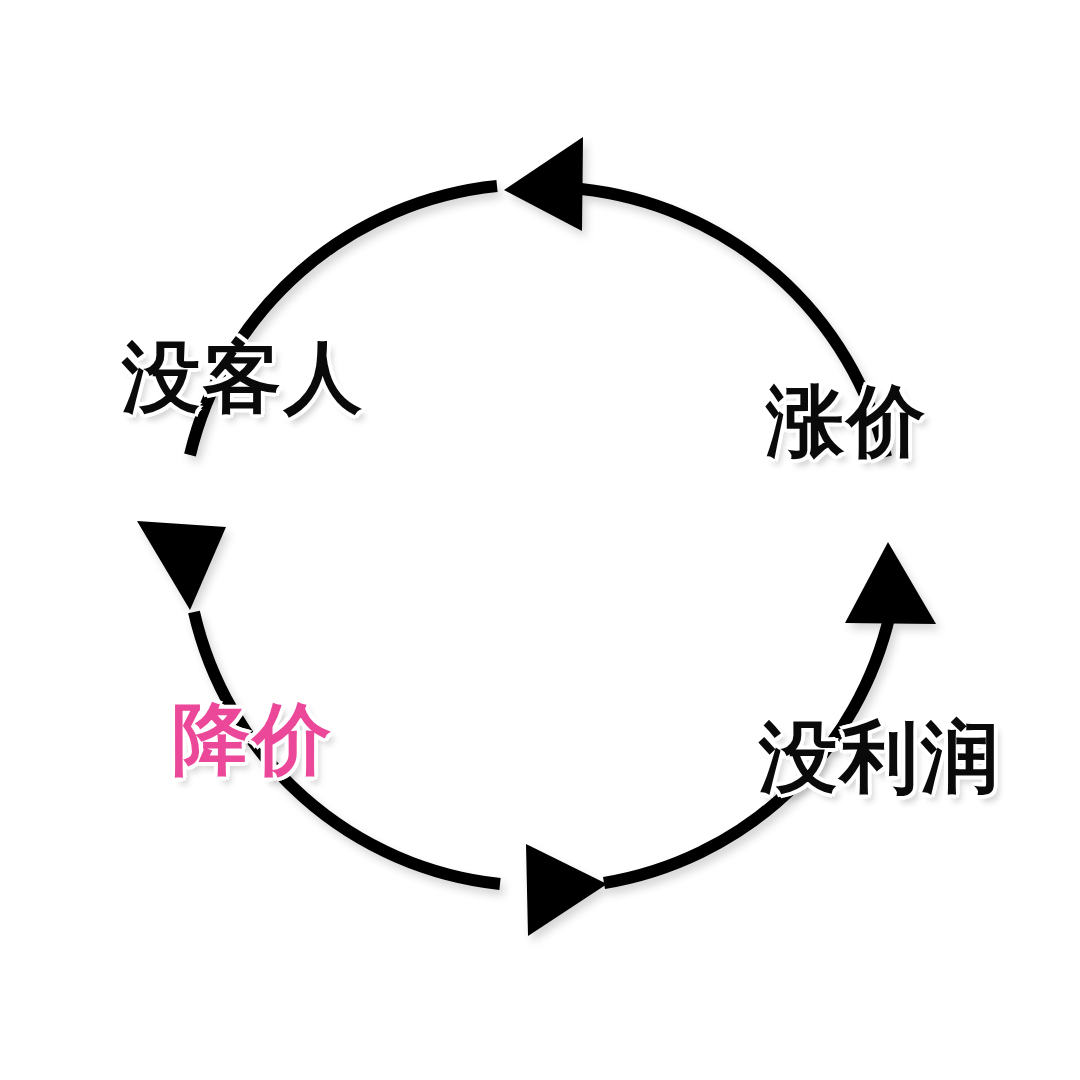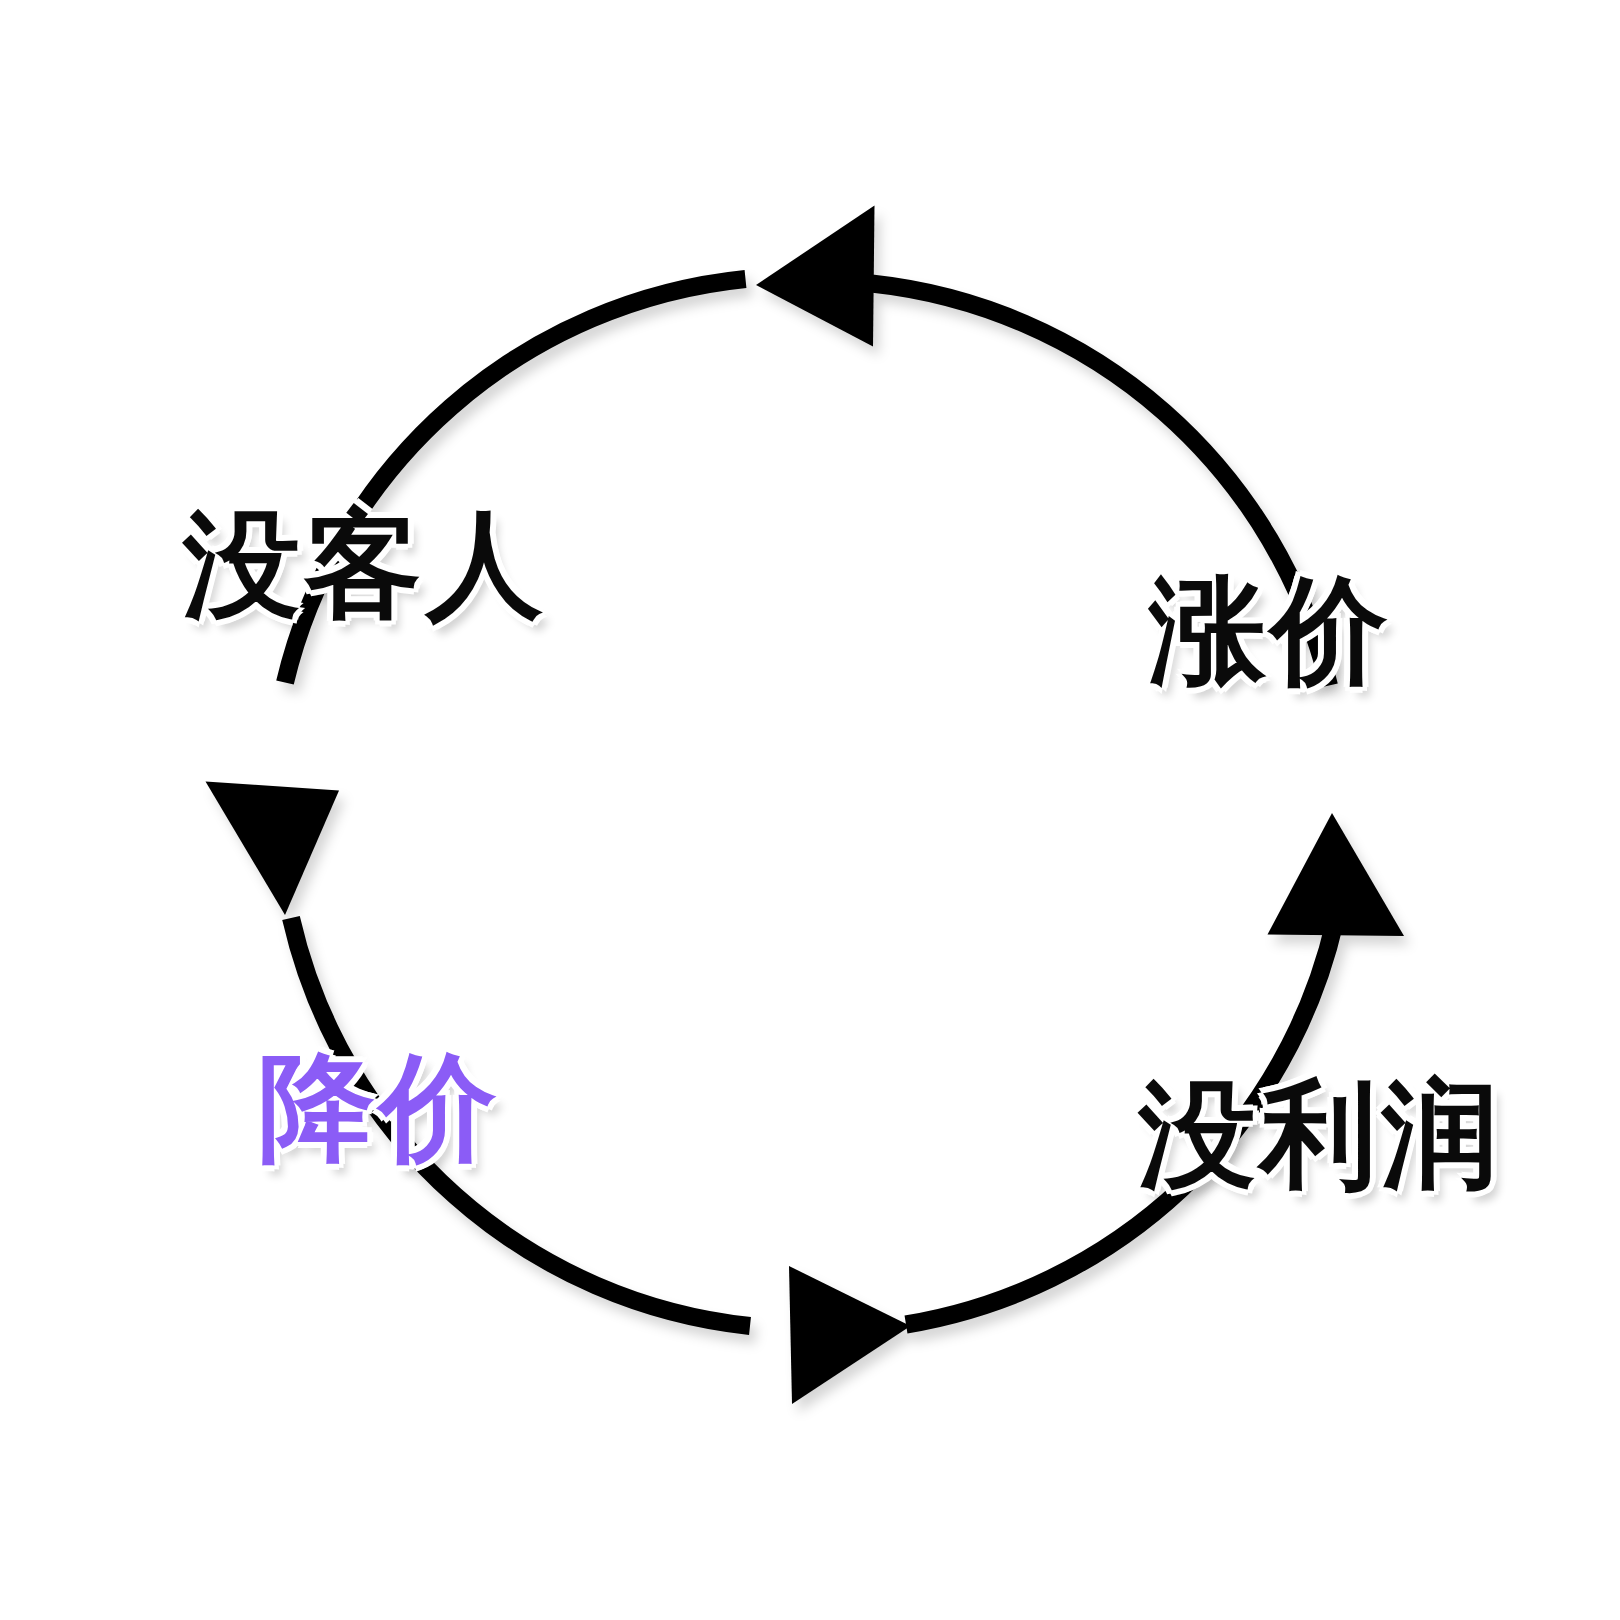--- a/index.html
+++ b/index.html
@@ -37,21 +37,21 @@
     color: #0a0a0a;
     text-shadow:
       -3px -3px 0 #ffffff,  3px -3px 0 #ffffff,
       -3px  3px 0 #ffffff,  3px  3px 0 #ffffff,
       -4px  0   0 #ffffff,  4px  0   0 #ffffff,
        0   -4px 0 #ffffff,  0    4px 0 #ffffff,
        5px  7px 6px rgba(0,0,0,0.18);
     -webkit-font-smoothing: antialiased;
   }
   .node-label.accent {
-    color: #8b5cf6;
+    color: #ec4899;
   }
   
   #label-no-customers { left: 122px; top: 338px; }
   #label-raise-price  { left: 766px; top: 338px; margin-top: 44px; }
   #label-no-profit    { left: 759px; top: 718px; }
   #label-cut-price    { left: 172px; top: 700px; }
 </style>
 </head>
 <body>
 

